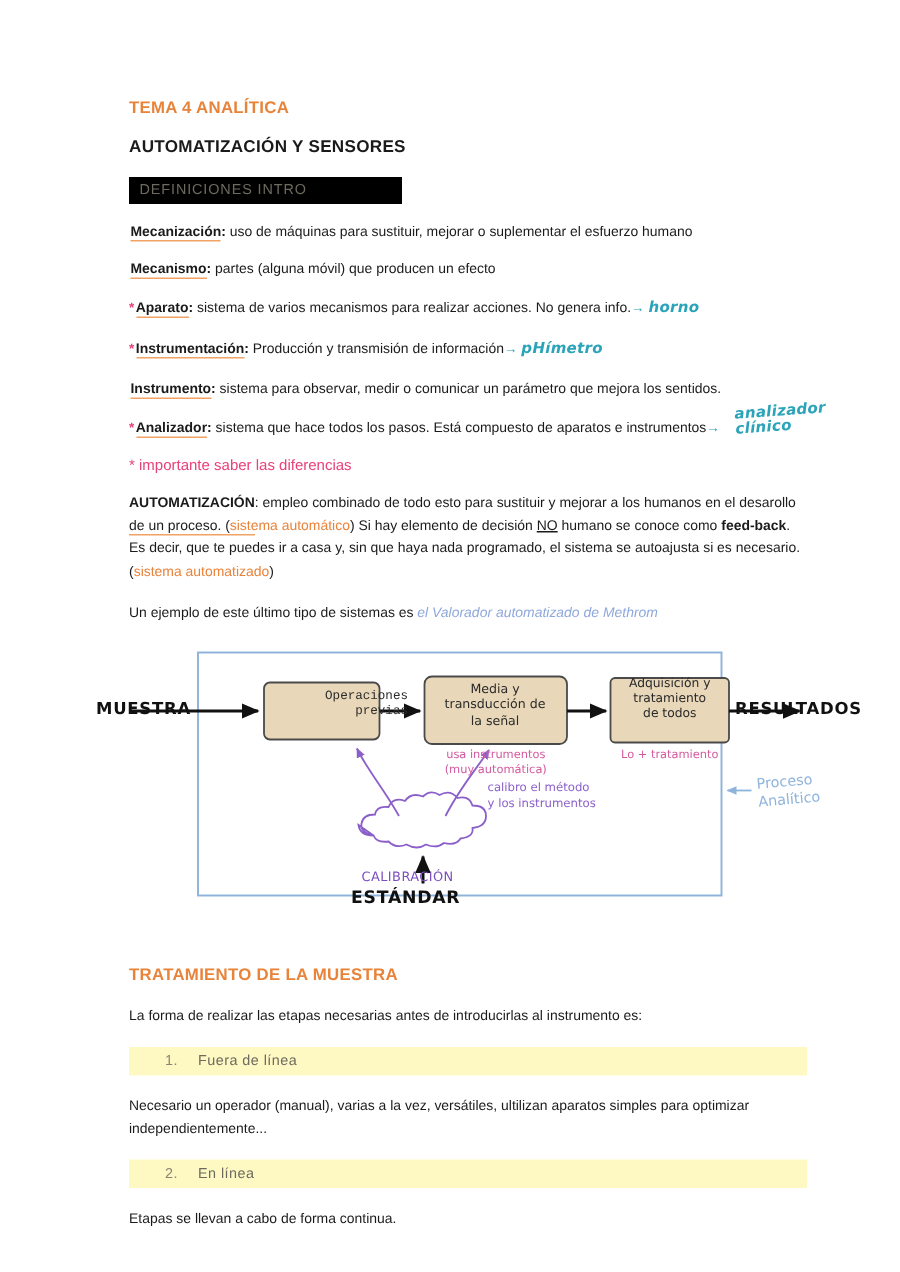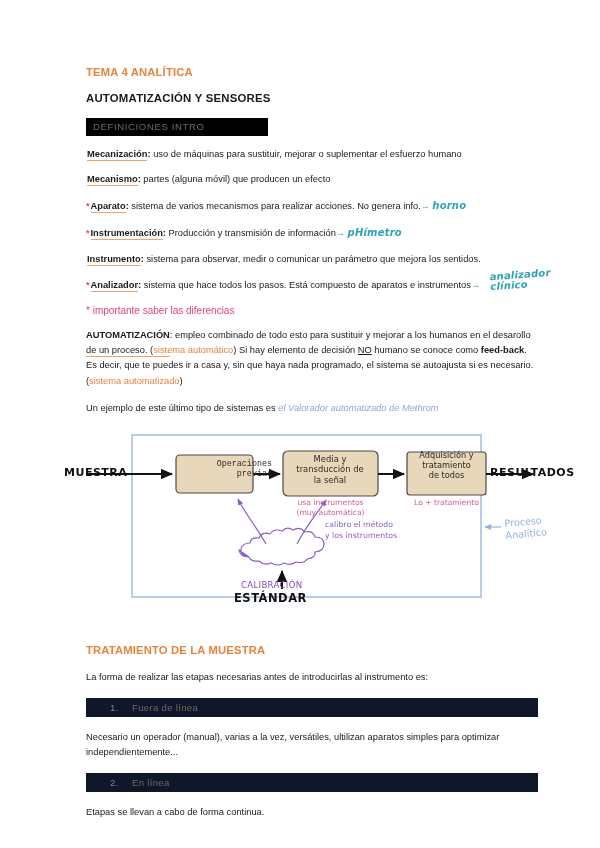--- a/index.html
+++ b/index.html
@@ -65,21 +65,21 @@
   
   .diagram{position:relative;width:452px;height:190px;margin:10px 0 0 0;}
   .dgm-svg{position:absolute;left:0;top:0;}
 
   
   .sect-title{
     color:#E8833A;font-size:11.2px;font-weight:bold;letter-spacing:.2px;
     margin:0 0 14px 0;
   }
   .band-item{
-    background:#0f172a;color:#6e6a5e;font-size:9.6px;letter-spacing:.3px;
+    background:#fef9c3;color:#6e6a5e;font-size:9.6px;letter-spacing:.3px;
     padding:4px 7px 4px 24px;margin:0 0 13px 0;
   }
   .band-item .num{display:inline-block;width:22px;color:#8a8575;}
 </style>
 </head>
 <body>
 
 <div class="page">
   <div class="content">
 

